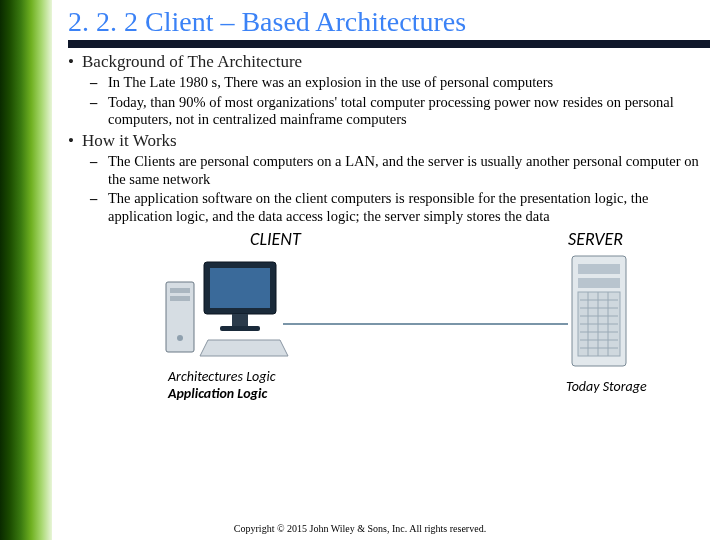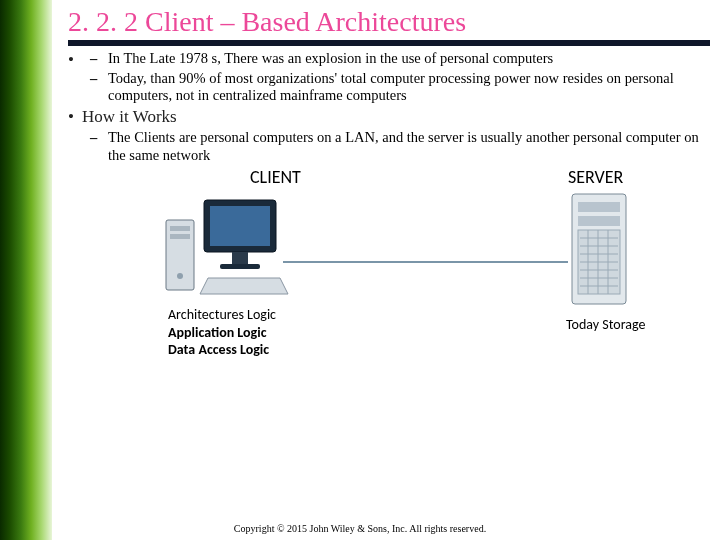--- a/index.html
+++ b/index.html
@@ -21,22 +21,22 @@
   }
   .content {
     position: absolute;
     left: 60px; top: 0;
     width: 660px;
     padding: 6px 10px 0 8px;
   }
   .title {
     font-size: 28px;
     font-weight: normal;
-    color: #ec4899;
-    border-bottom: 6px solid #0f172a;
+    color: #3b82f6;
+    border-bottom: 8px solid #0f172a;
     padding-bottom: 2px;
     margin-bottom: 4px;
   }
   ul.level1 {
     list-style: none;
     padding-left: 14px;
   }
   ul.level1 > li {
     font-size: 17px;
     color: #222;
@@ -65,20 +65,21 @@
     content: "–";
     position: absolute;
     left: -18px;
     font-weight: bold;
   }
   .diagram {
     position: relative;
     margin-top: 0;
     width: 100%;
     height: 200px;
+    font-style: italic;
   }
   .lab {
     font-family: Calibri, Arial, sans-serif;
     font-size: 18px;
     position: absolute;
     color: #000;
   }
   .client-lab { left: 182px; top: 0; }
   .server-lab { left: 500px; top: 0; font-weight: normal; text-align: right; }
   .client-group { position: absolute; left: 94px; top: 24px; }
@@ -117,29 +118,31 @@
 <body>
 
 <div class="sidebar"></div>
 
 <div class="content">
 
   <div class="title">2. 2. 2 Client – Based Architectures</div>
 
   <ul class="level1">
     <li>
+      <span>Background of The Architecture</span>
       <ul class="level2">
-        <li> In The Late 1978 s, There was an explosion in the use of personal computers</li>
+        <li> In The Late 1980 s, There was an explosion in the use of personal computers</li>
         <li> Today, than 90% of most organizations' total computer processing power now resides on personal computers, not in centralized mainframe computers</li>
       </ul>
     </li>
     <li>
       <span>How it Works</span>
       <ul class="level2">
         <li> The Clients are personal computers on a LAN, and the server is usually another personal computer on the same network</li>
+        <li> The application software on the client computers is responsible for the presentation logic, the application logic, and the data access logic; the server simply stores the data</li>
       </ul>
     </li>
   </ul>
 
   <div class="diagram">
     <div class="lab client-lab">CLIENT</div>
     <div class="lab server-lab">SERVER</div>
 
     <div class="client-group">
       <svg width="130" height="110" viewBox="0 0 130 110">
@@ -177,21 +180,20 @@
         <line x1="14" y1="96" x2="52" y2="96" stroke="#9aaab6"></line>
         <line x1="22" y1="40" x2="22" y2="104" stroke="#9aaab6"></line>
         <line x1="32" y1="40" x2="32" y2="104" stroke="#9aaab6"></line>
         <line x1="42" y1="40" x2="42" y2="104" stroke="#9aaab6"></line>
       </svg>
     </div>
 
     <div class="client-caption">
       <div>Architectures Logic</div>
       <div class="b">Application Logic</div>
-      <div class="b">Data Access Logic</div>
     </div>
 
     <div class="server-caption">Today Storage</div>
   </div>
 
 </div>
 
 <div class="copyright">Copyright © 2015 John Wiley &amp; Sons, Inc. All rights reserved.</div>
 
 </body></html>

